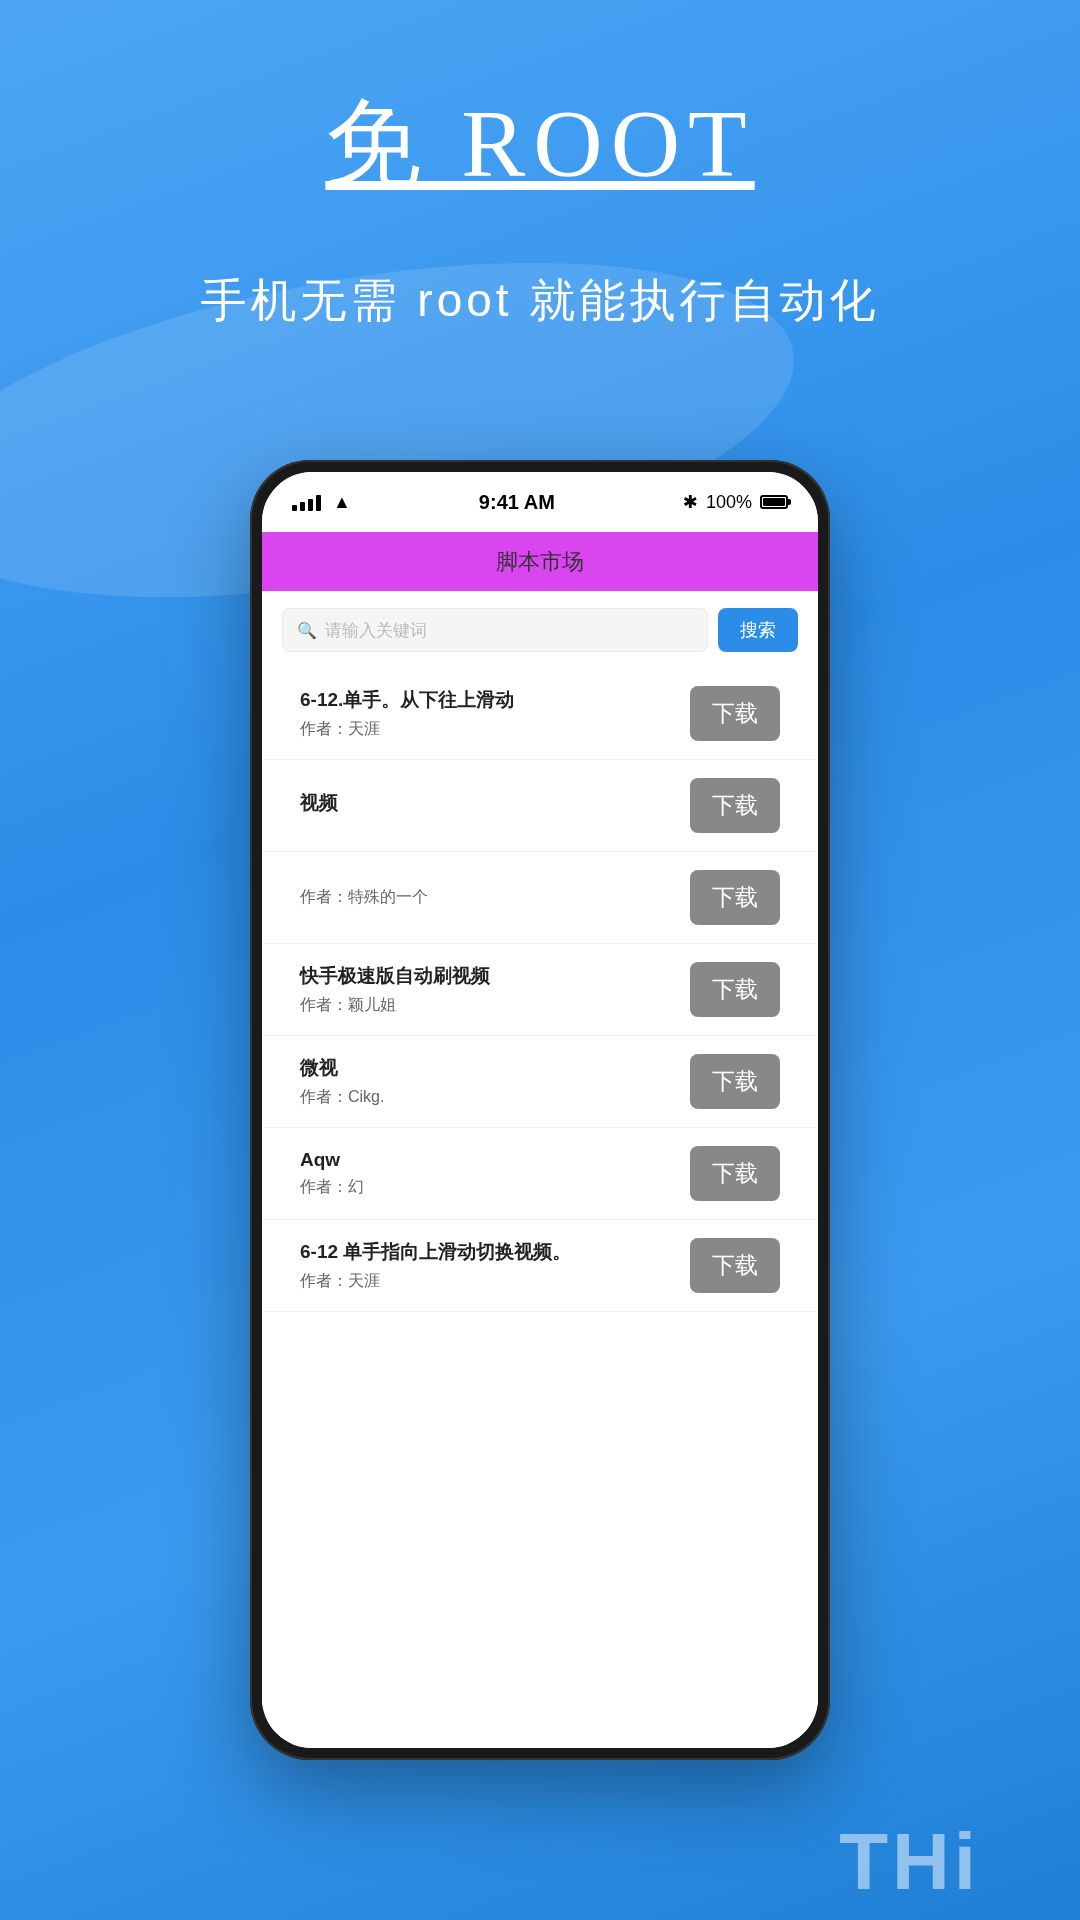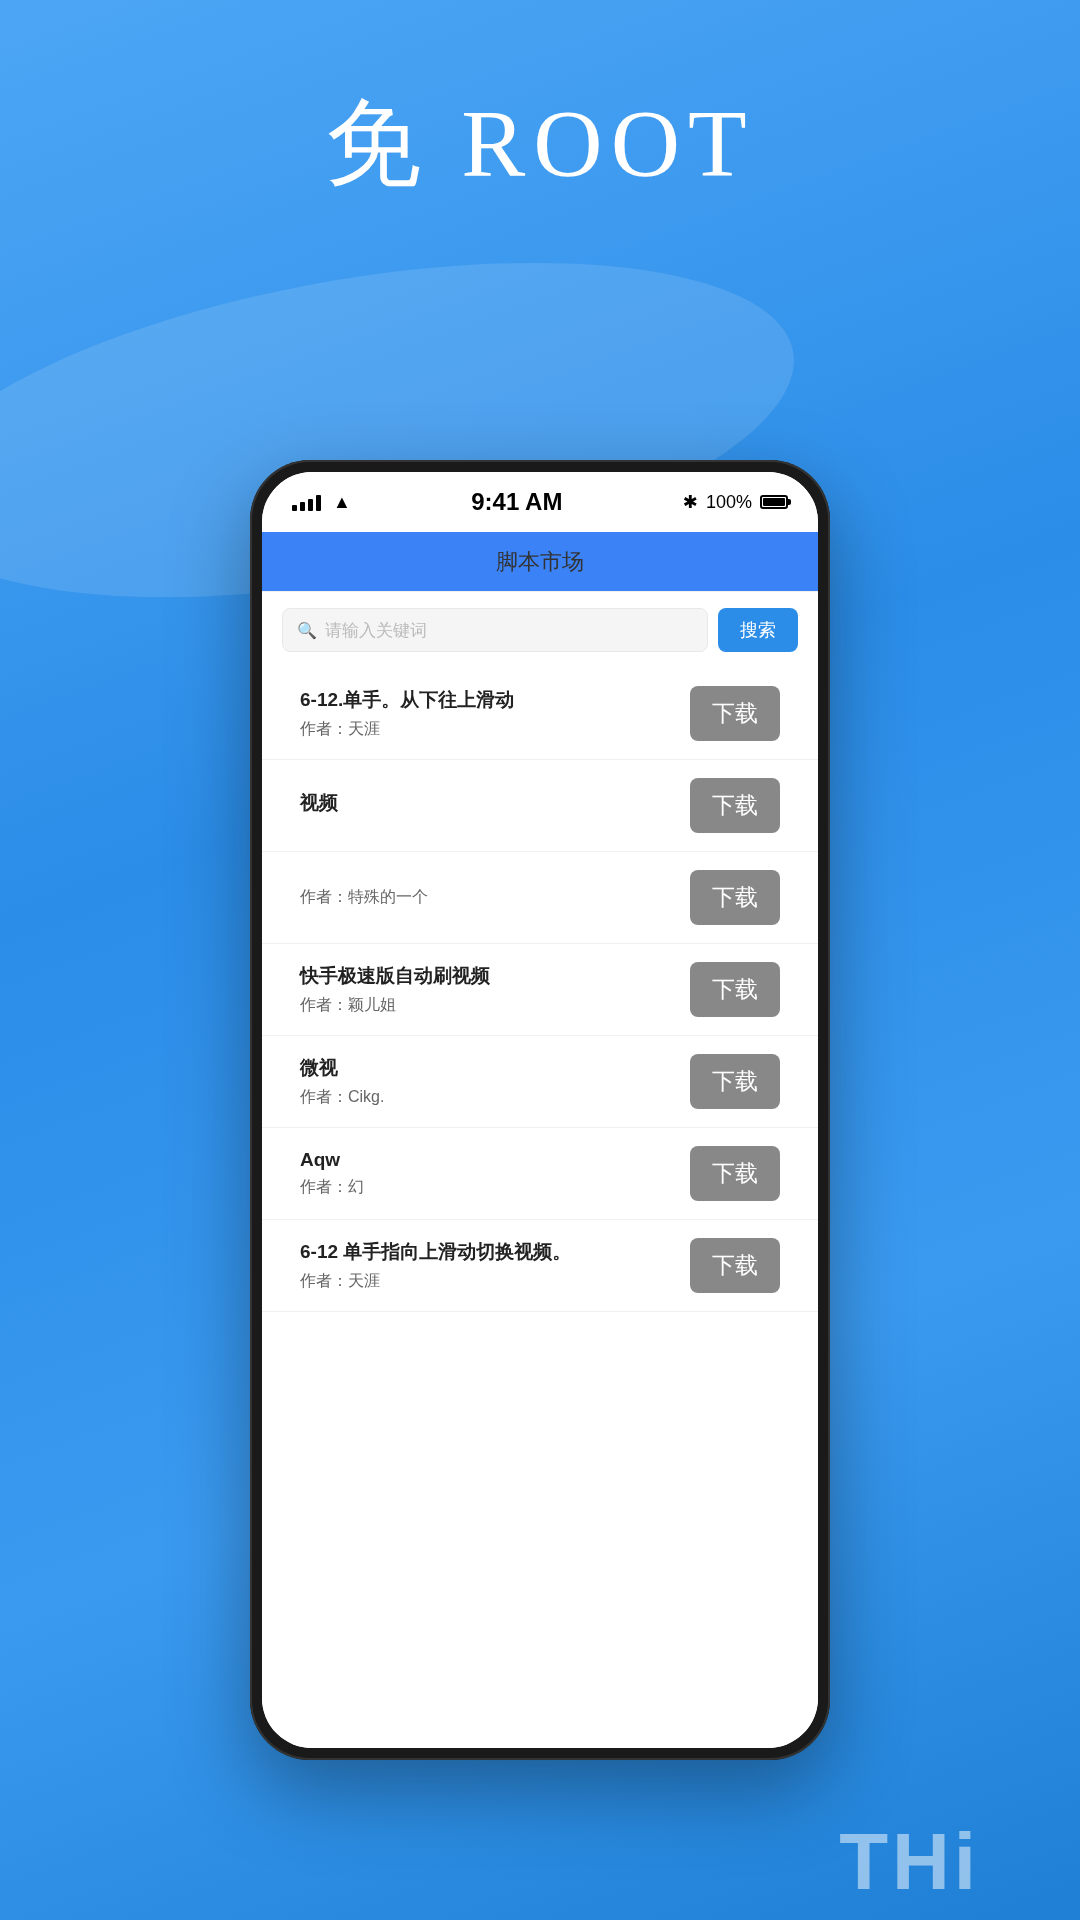--- a/index.html
+++ b/index.html
@@ -33,20 +33,21 @@
       text-align: center;
       color: white;
     }
 
     .hero-title {
       font-size: 96px;
       font-weight: 300;
       letter-spacing: 8px;
       margin-bottom: 60px;
       font-family: Georgia, serif;
+      text-decoration: underline;
     }
 
     .hero-subtitle {
       font-size: 46px;
       font-weight: 400;
       letter-spacing: 4px;
     }
 
     
     .phone-container {
@@ -107,21 +108,21 @@
       background: #000;
       border-radius: 1px;
     }
 
     .wifi-icon {
       font-size: 18px;
       margin-left: 4px;
     }
 
     .status-center {
-      font-size: 24px;
+      font-size: 20px;
       font-weight: 600;
       color: #000;
     }
 
     .status-right {
       display: flex;
       align-items: center;
       gap: 8px;
       font-size: 18px;
       font-weight: 500;
@@ -159,21 +160,21 @@
 
     .battery-fill {
       height: 100%;
       width: 100%;
       background: #000;
       border-radius: 1px;
     }
 
     
     .app-titlebar {
-      background: #3b82f6;
+      background: #d946ef;
       height: 60px;
       display: flex;
       align-items: center;
       justify-content: center;
       border-bottom: 1px solid #f0f0f0;
       flex-shrink: 0;
     }
 
     .app-title-text {
       font-size: 22px;
@@ -281,20 +282,21 @@
       font-size: 16px;
     }
   </style>
 </head>
 <body>
 
 <div class="bg-wave"></div>
 
 <div class="hero-section">
   <div class="hero-title">免 ROOT</div>
+  <div class="hero-subtitle">手机无需 root 就能执行自动化</div>
 </div>
 
 <div class="phone-container">
   <div class="phone-frame">
     <div class="phone-screen">
 
       <div class="status-bar">
         <div class="status-left">
           <div class="signal-bars">
             <div class="signal-bar" style="height:6px"></div>

